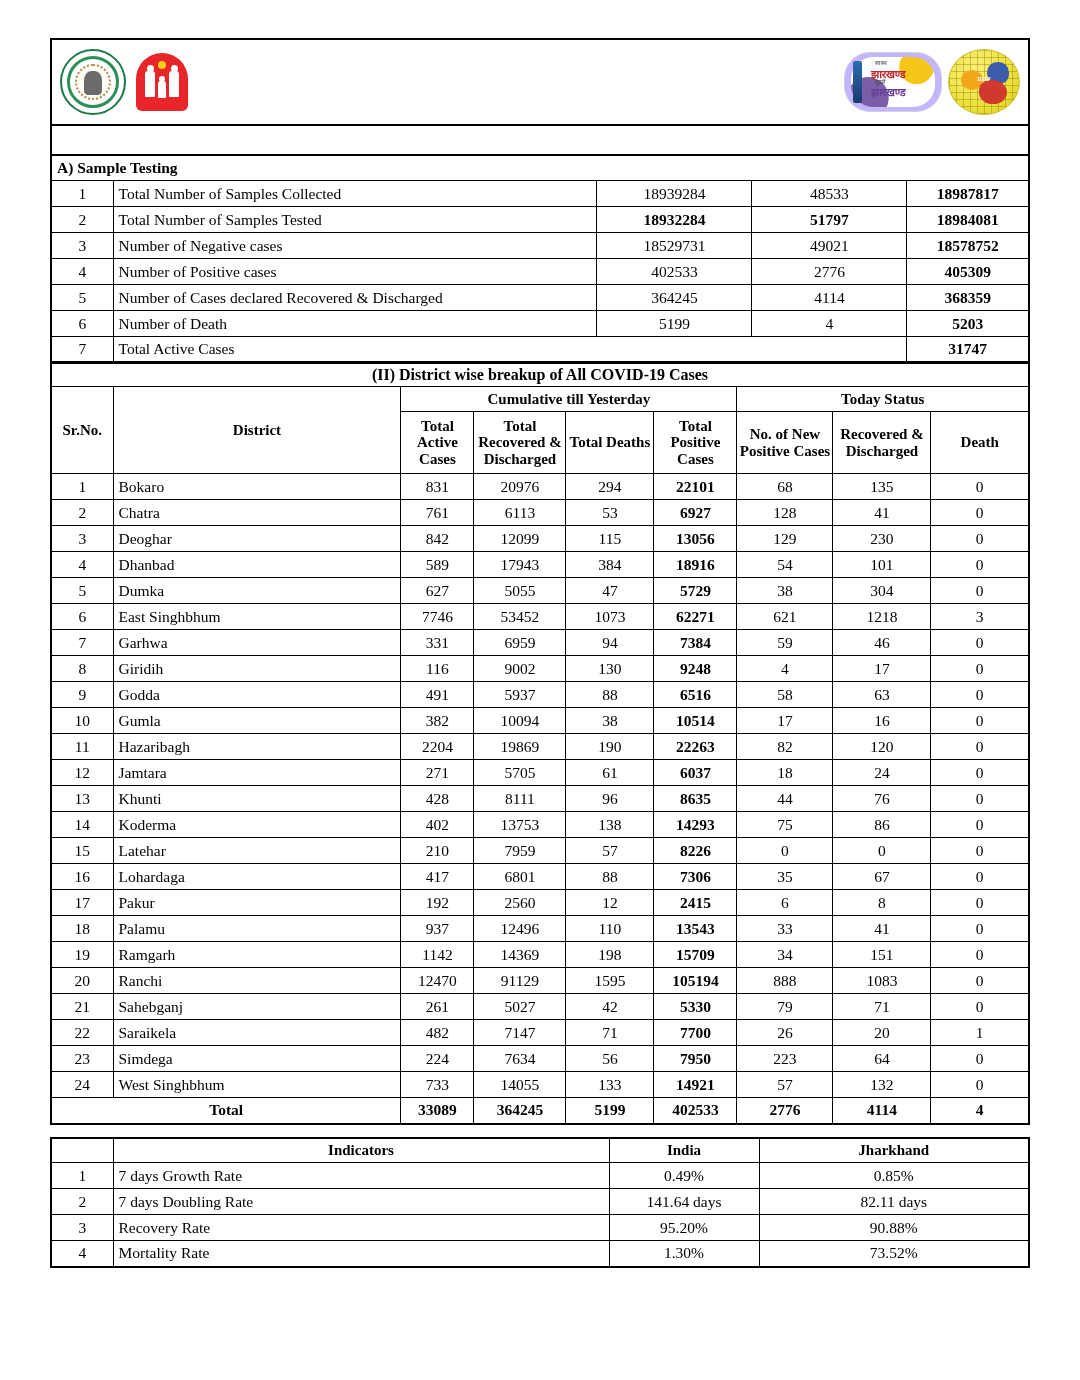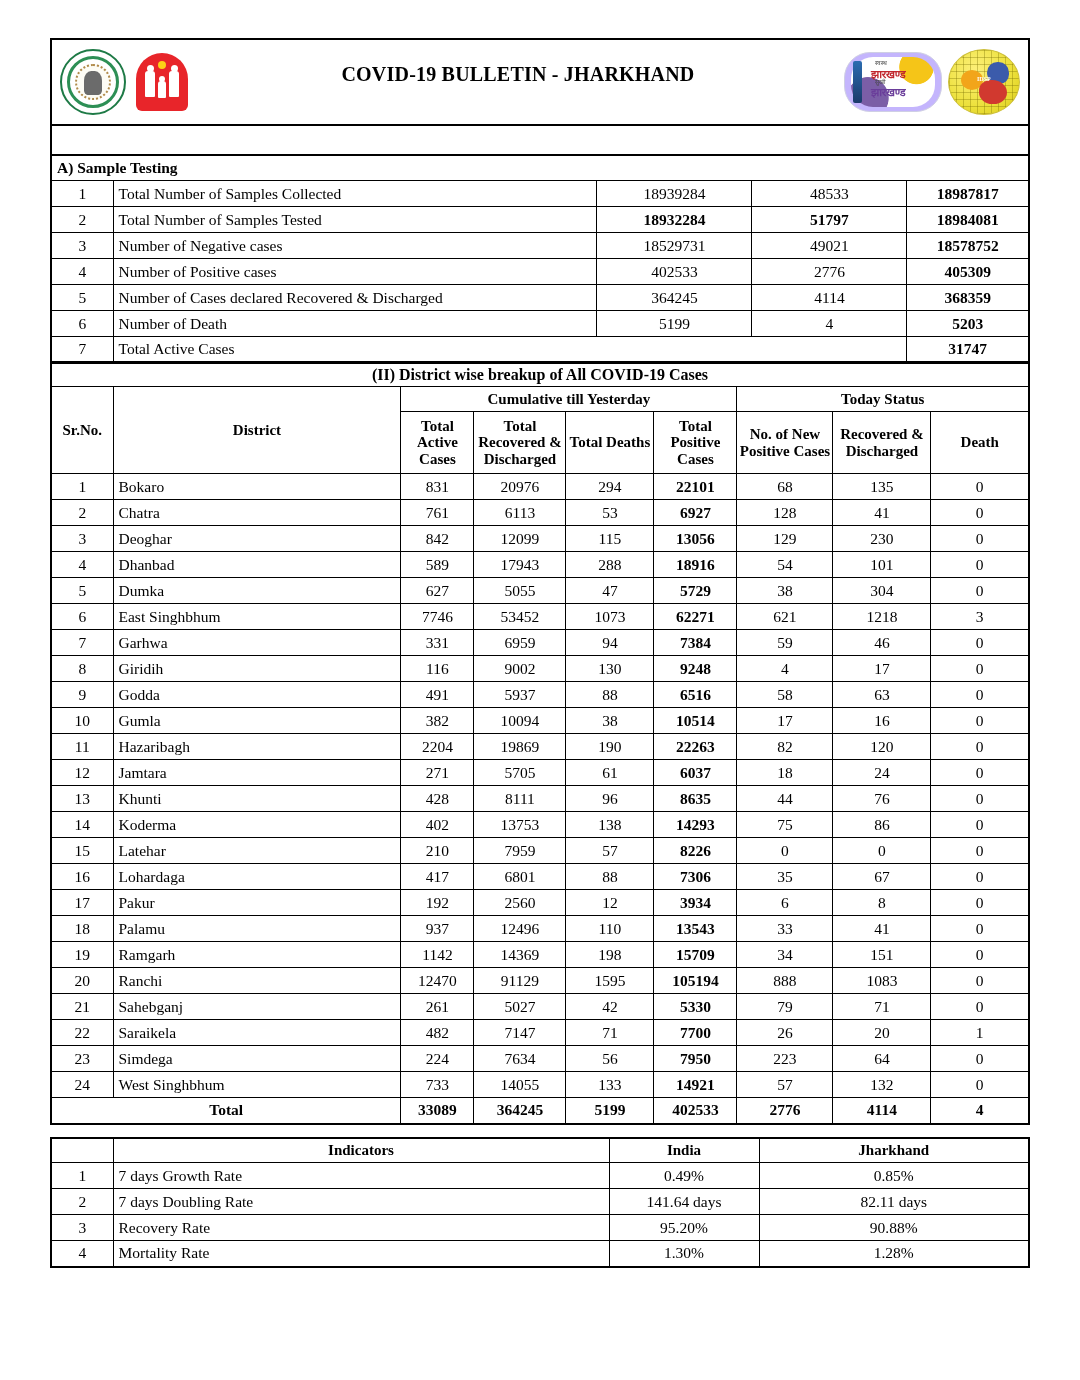--- a/index.html
+++ b/index.html
@@ -182,21 +182,20 @@
           <div class="sun"></div>
         <div class="h1"></div>
           <div class="h2"></div>
           <div class="h3"></div>
         <div class="p1"></div>
           <div class="p2"></div>
           <div class="p3"></div>
       </div>
     </div>
     <div class="hdr-title">
-      <span class="t1">COVID-19 BULLETIN - JHARKHAND</span>
     </div>
     <div class="logo-right">
       <div class="jh">
         <div class="band"></div>
         <div class="flag"></div>
         <div class="t-s1">स्वस्थ</div>
         <div class="t-a">झारखण्ड</div>
         <div class="t-s2">सुखी</div>
         <div class="t-b">झारखण्ड</div>
       </div>
@@ -337,21 +336,21 @@
           <td class="ctr b">13056</td>
           <td class="ctr">129</td>
           <td class="ctr">230</td>
           <td class="ctr">0</td>
         </tr>
         <tr class="r">
           <td class="ctr">4</td>
           <td class="lft">Dhanbad</td>
           <td class="ctr">589</td>
           <td class="ctr">17943</td>
-          <td class="ctr">288</td>
+          <td class="ctr">384</td>
           <td class="ctr b">18916</td>
           <td class="ctr">54</td>
           <td class="ctr">101</td>
           <td class="ctr">0</td>
         </tr>
         <tr class="r">
           <td class="ctr">5</td>
           <td class="lft">Dumka</td>
           <td class="ctr">627</td>
           <td class="ctr">5055</td>
@@ -481,21 +480,21 @@
           <td class="ctr">35</td>
           <td class="ctr">67</td>
           <td class="ctr">0</td>
         </tr>
         <tr class="r">
           <td class="ctr">17</td>
           <td class="lft">Pakur</td>
           <td class="ctr">192</td>
           <td class="ctr">2560</td>
           <td class="ctr">12</td>
-          <td class="ctr b">3934</td>
+          <td class="ctr b">2415</td>
           <td class="ctr">6</td>
           <td class="ctr">8</td>
           <td class="ctr">0</td>
         </tr>
         <tr class="r">
           <td class="ctr">18</td>
           <td class="lft">Palamu</td>
           <td class="ctr">937</td>
           <td class="ctr">12496</td>
           <td class="ctr">110</td>
@@ -618,19 +617,19 @@
         <tr class="r">
           <td class="ctr">3</td>
           <td class="lft">Recovery Rate</td>
           <td class="ctr">95.20%</td>
           <td class="ctr">90.88%</td>
         </tr>
         <tr class="r">
           <td class="ctr">4</td>
           <td class="lft">Mortality Rate</td>
           <td class="ctr">1.30%</td>
-          <td class="ctr">1.28%</td>
+          <td class="ctr">73.52%</td>
         </tr>
       </tbody>
 
   </table>
 
 </div>
 
 </body></html>

